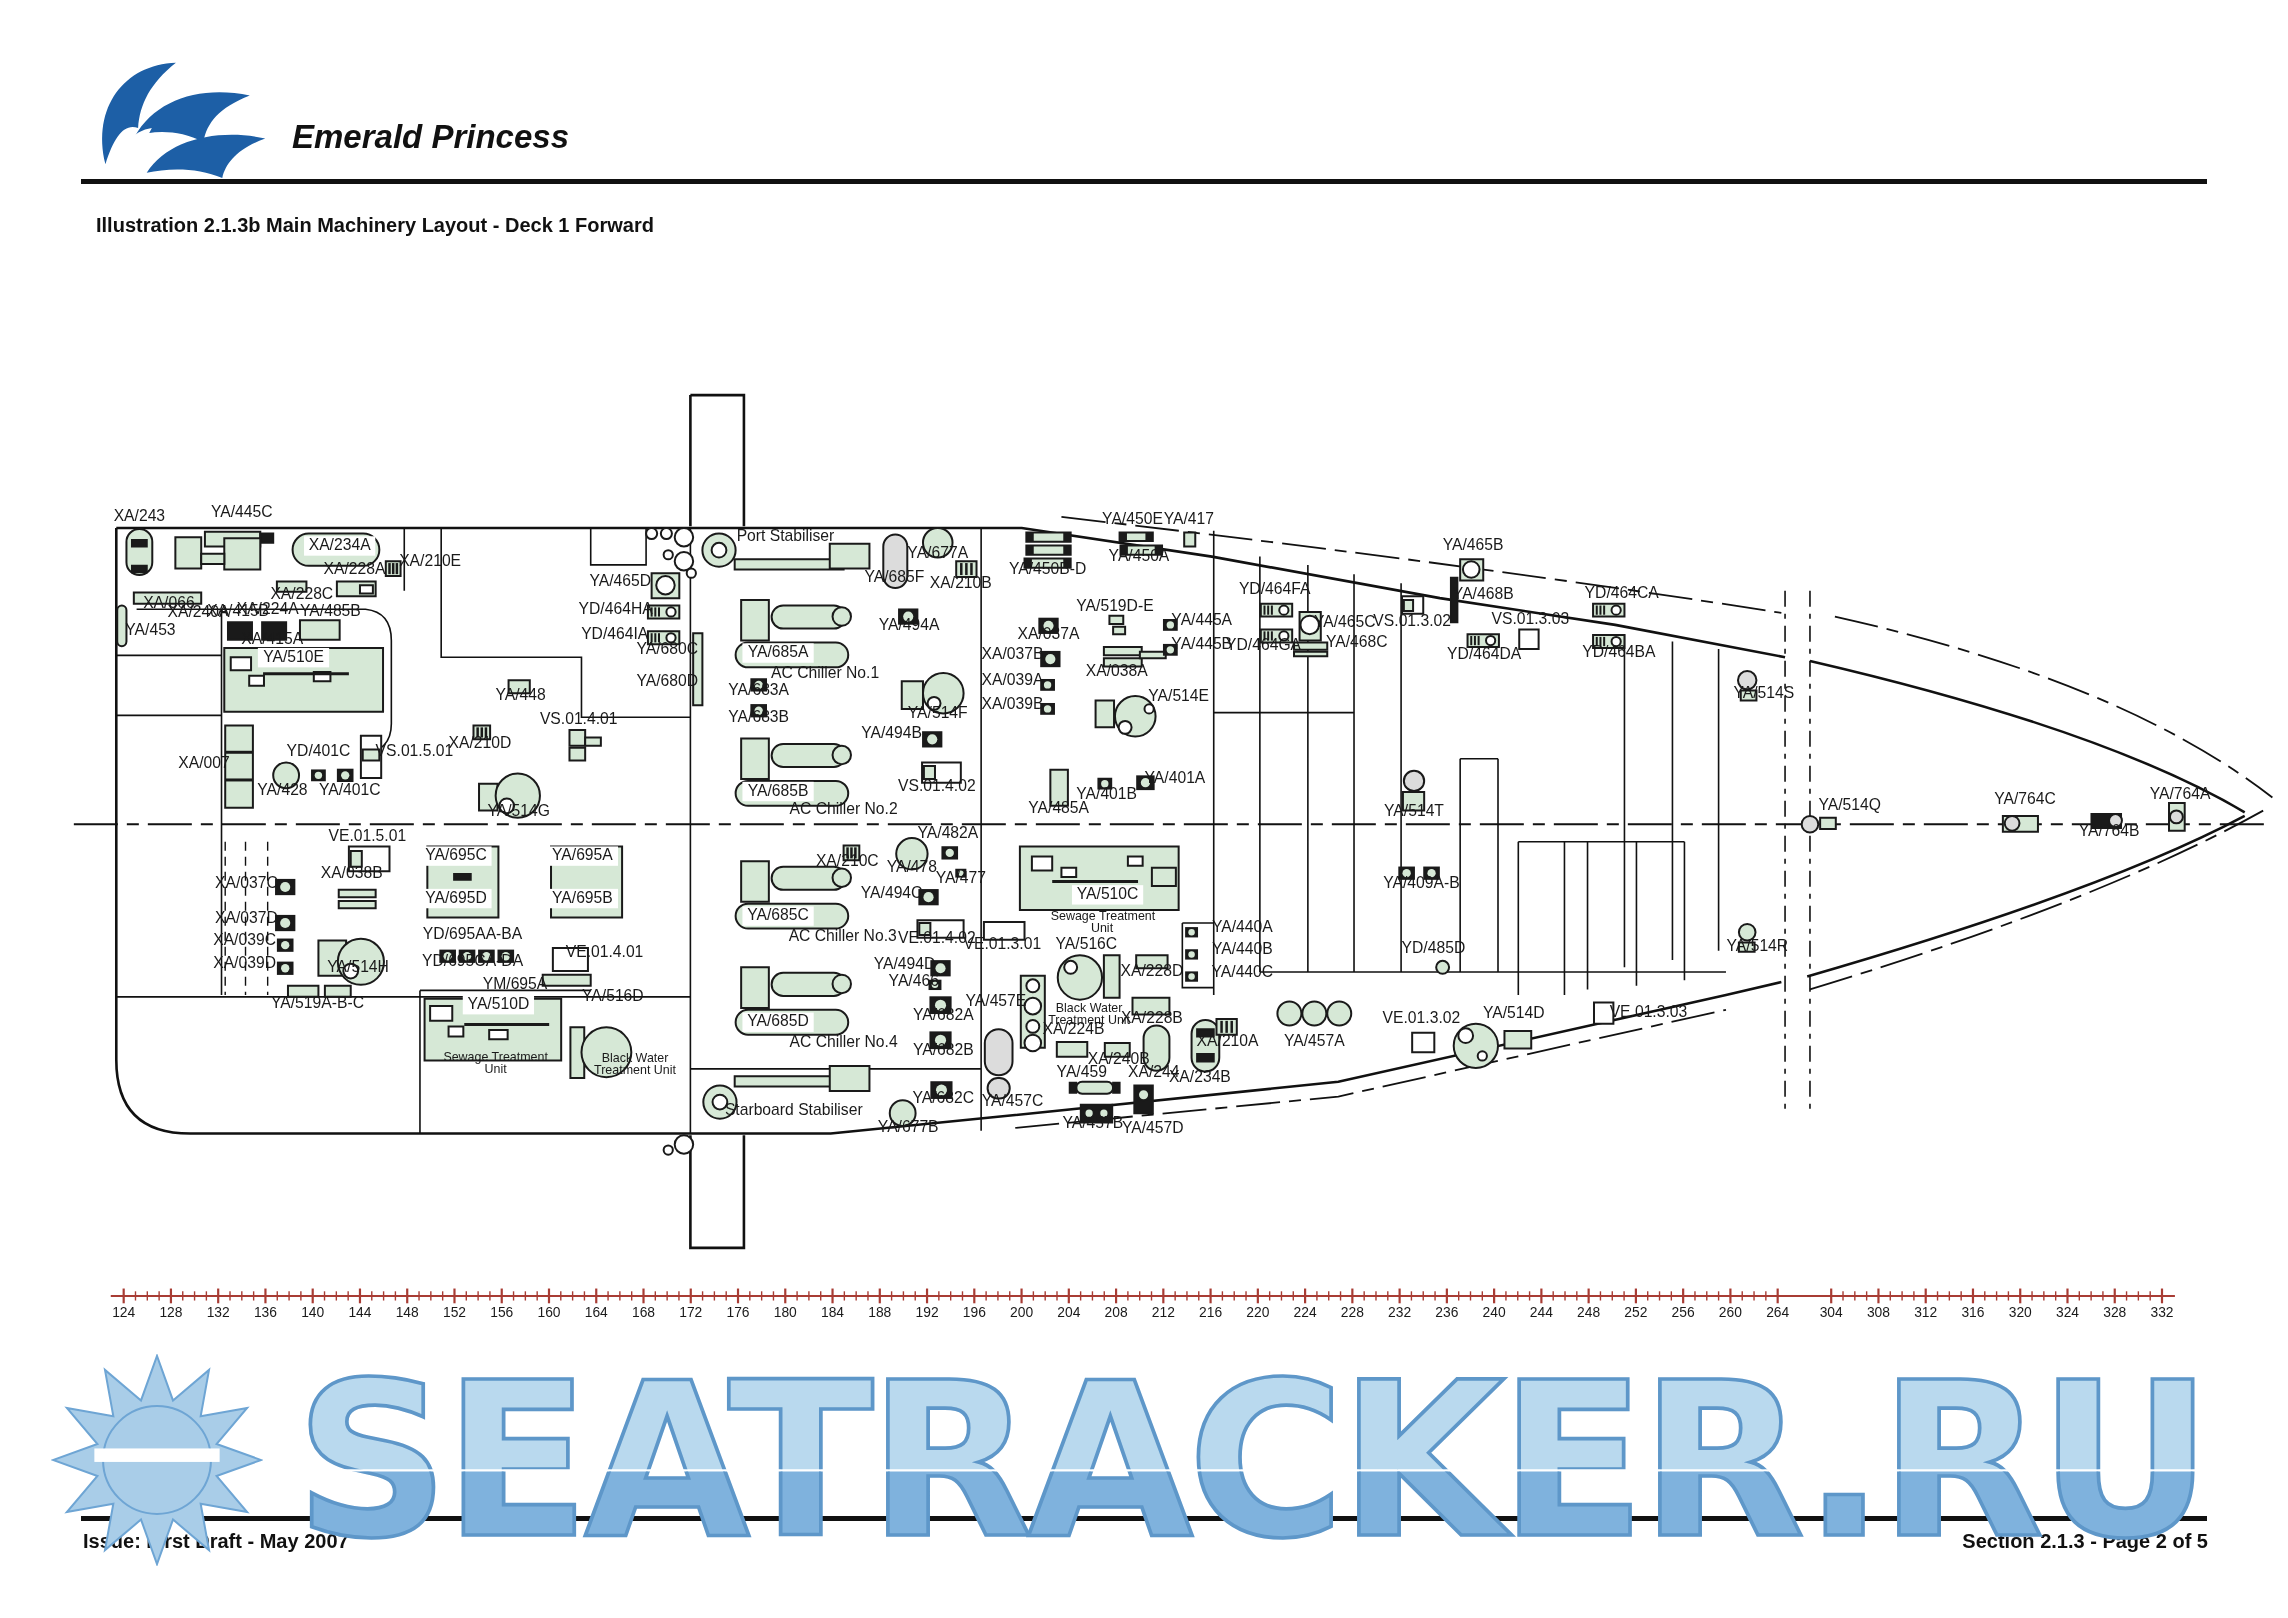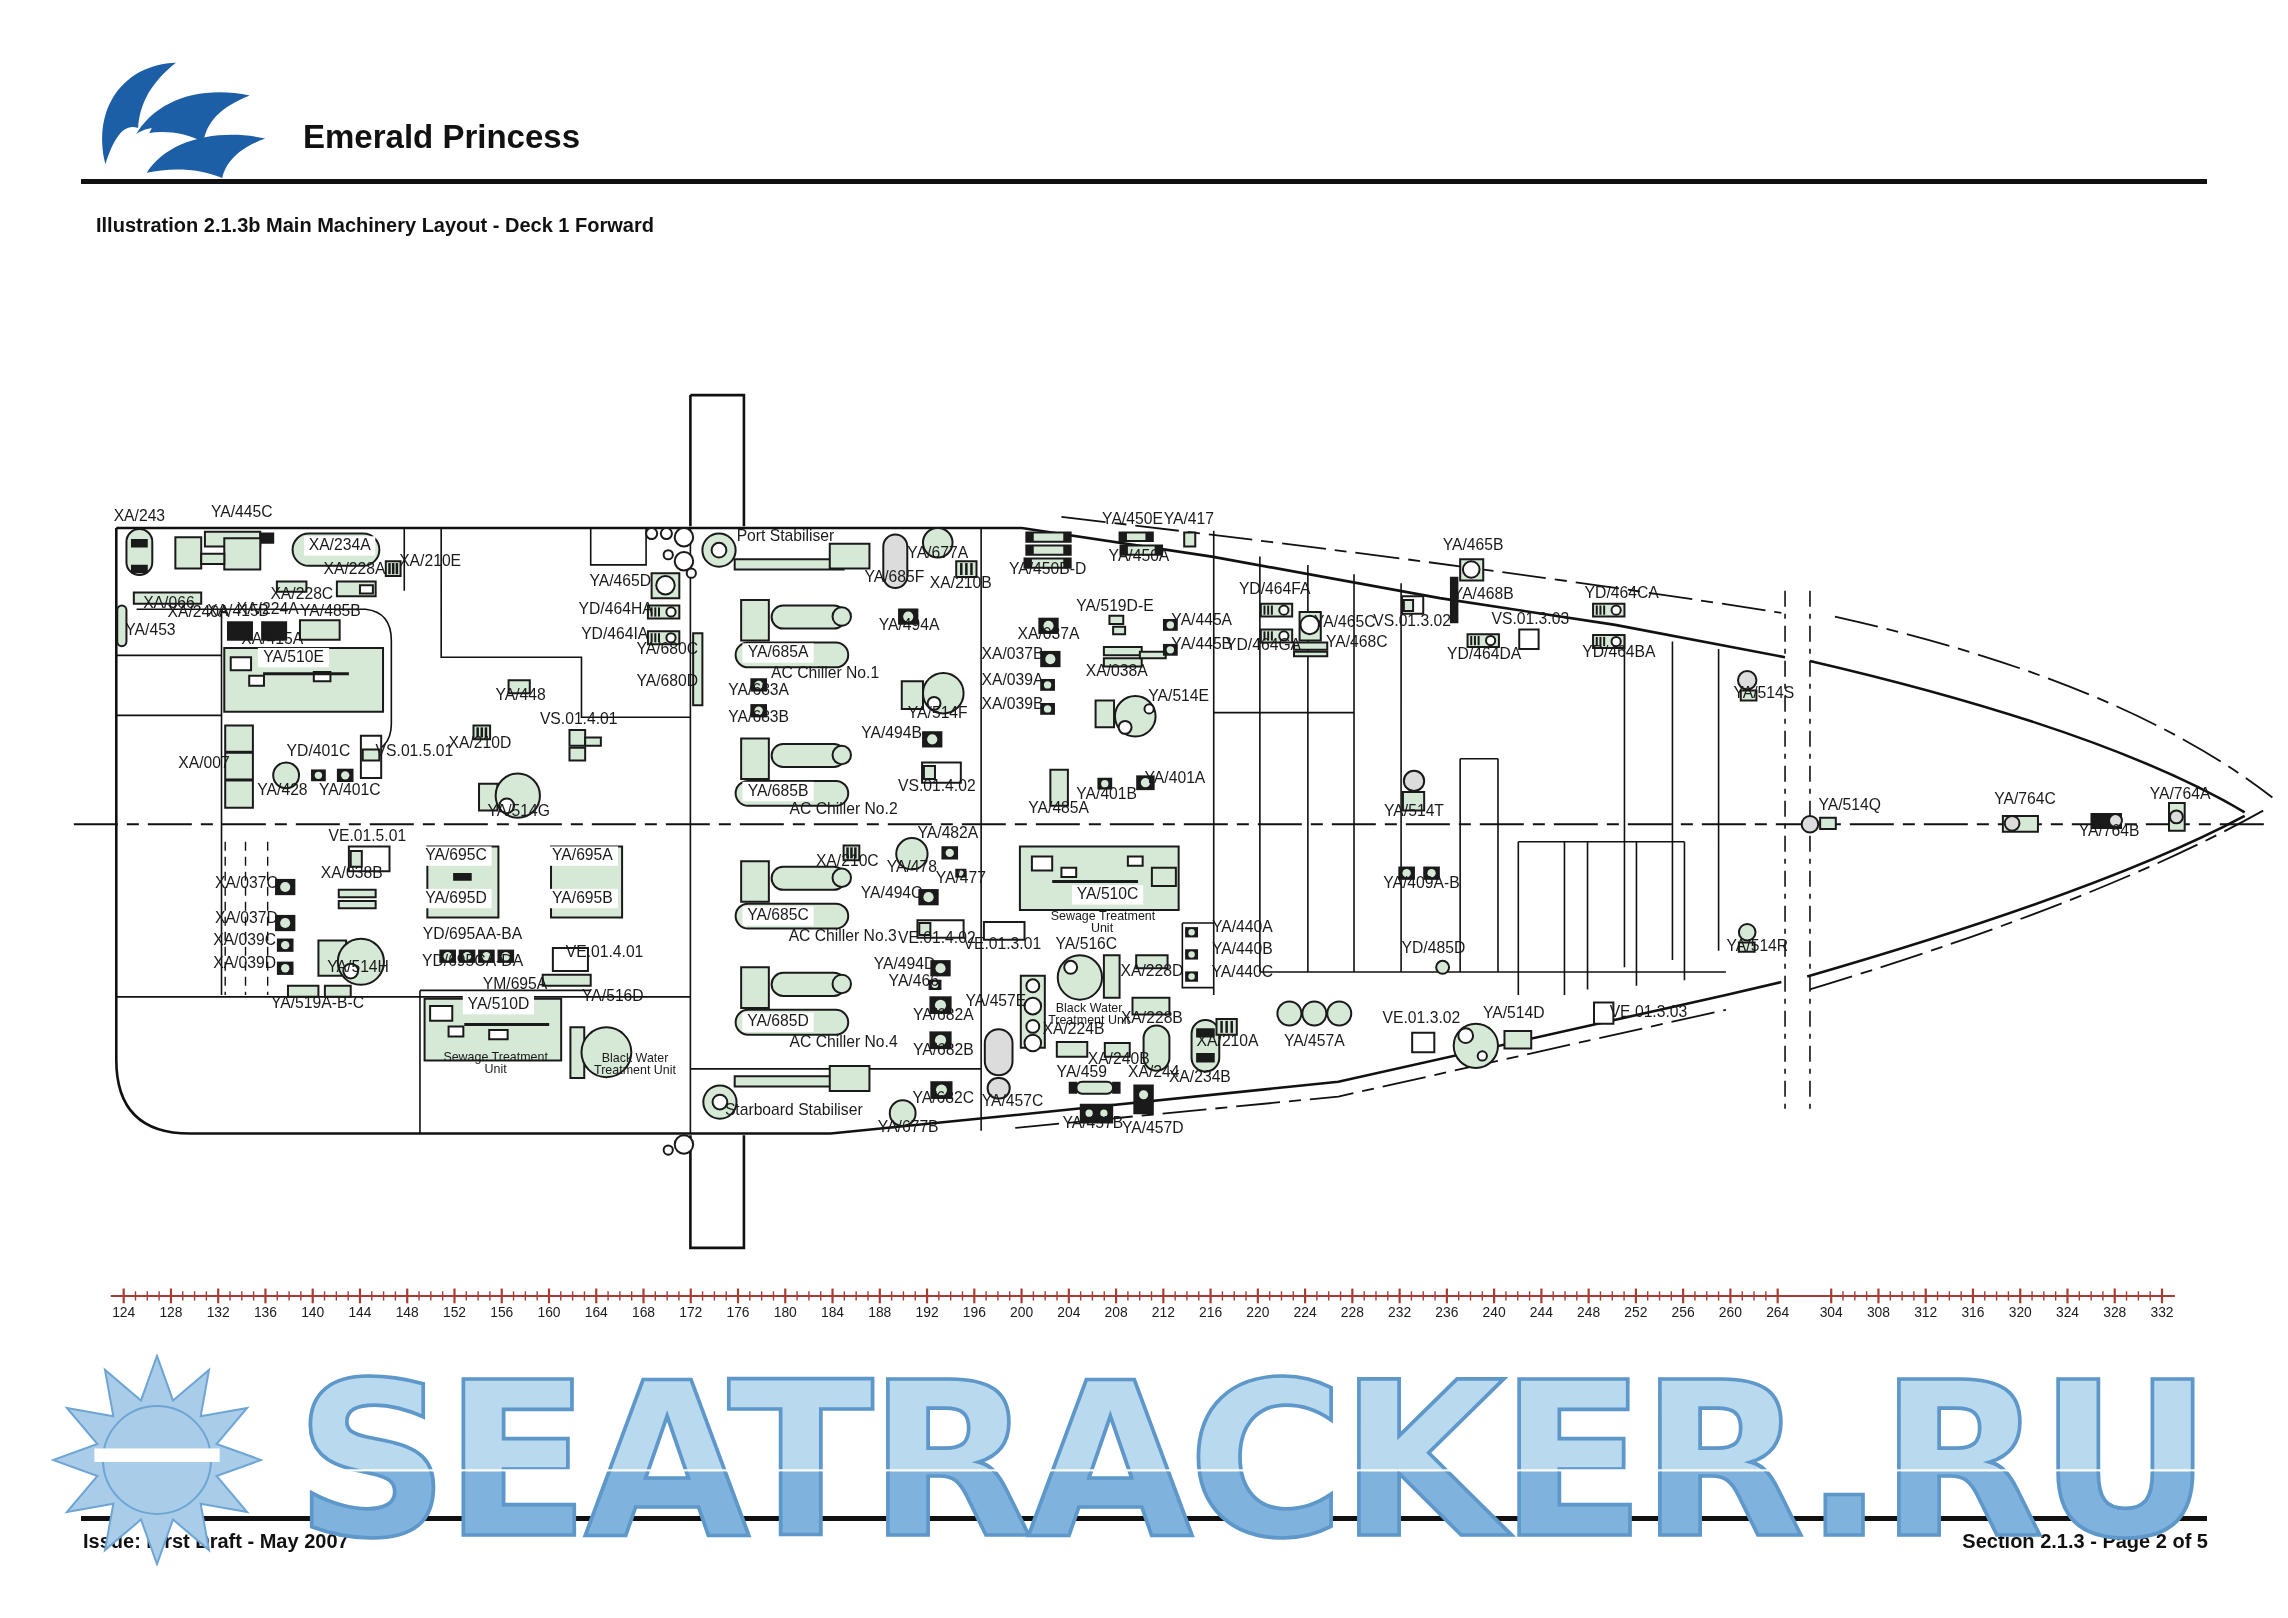--- a/index.html
+++ b/index.html
@@ -1,19 +1,19 @@
 <!DOCTYPE html>
 <html style="font-size:14.8px"><head>
 <meta charset="utf-8">
 <style>
   html,body{margin:0;padding:0;background:#ffffff;}
   #page{position:relative;width:2289px;height:1619px;background:#fff;overflow:hidden;
         font-family:"Liberation Sans","DejaVu Sans",sans-serif;color:#111;}
   .hdr-title{position:absolute;top:118px;font-size:33px;font-weight:bold;color:#111;}
-  #ship-name{left:303px;}
+  #ship-name{left:292px;font-style:italic;}
   #manual-title{right:81px;text-align:right;}
   .rule{position:absolute;left:81px;width:2126px;height:4.6px;background:#111;}
   #hdr-rule{top:179px;}
   #ftr-rule{top:1516px;}
   #illus-title{position:absolute;left:96px;top:214px;font-size:20px;font-weight:bold;}
   .ftr{position:absolute;top:1530px;font-size:20px;font-weight:bold;}
   #ftr-issue{left:83px;}
   #ftr-imo{left:0;width:100%;text-align:center;}
   #ftr-sec{right:81px;text-align:right;}
   #diag{position:absolute;left:0;top:0;z-index:1;}

